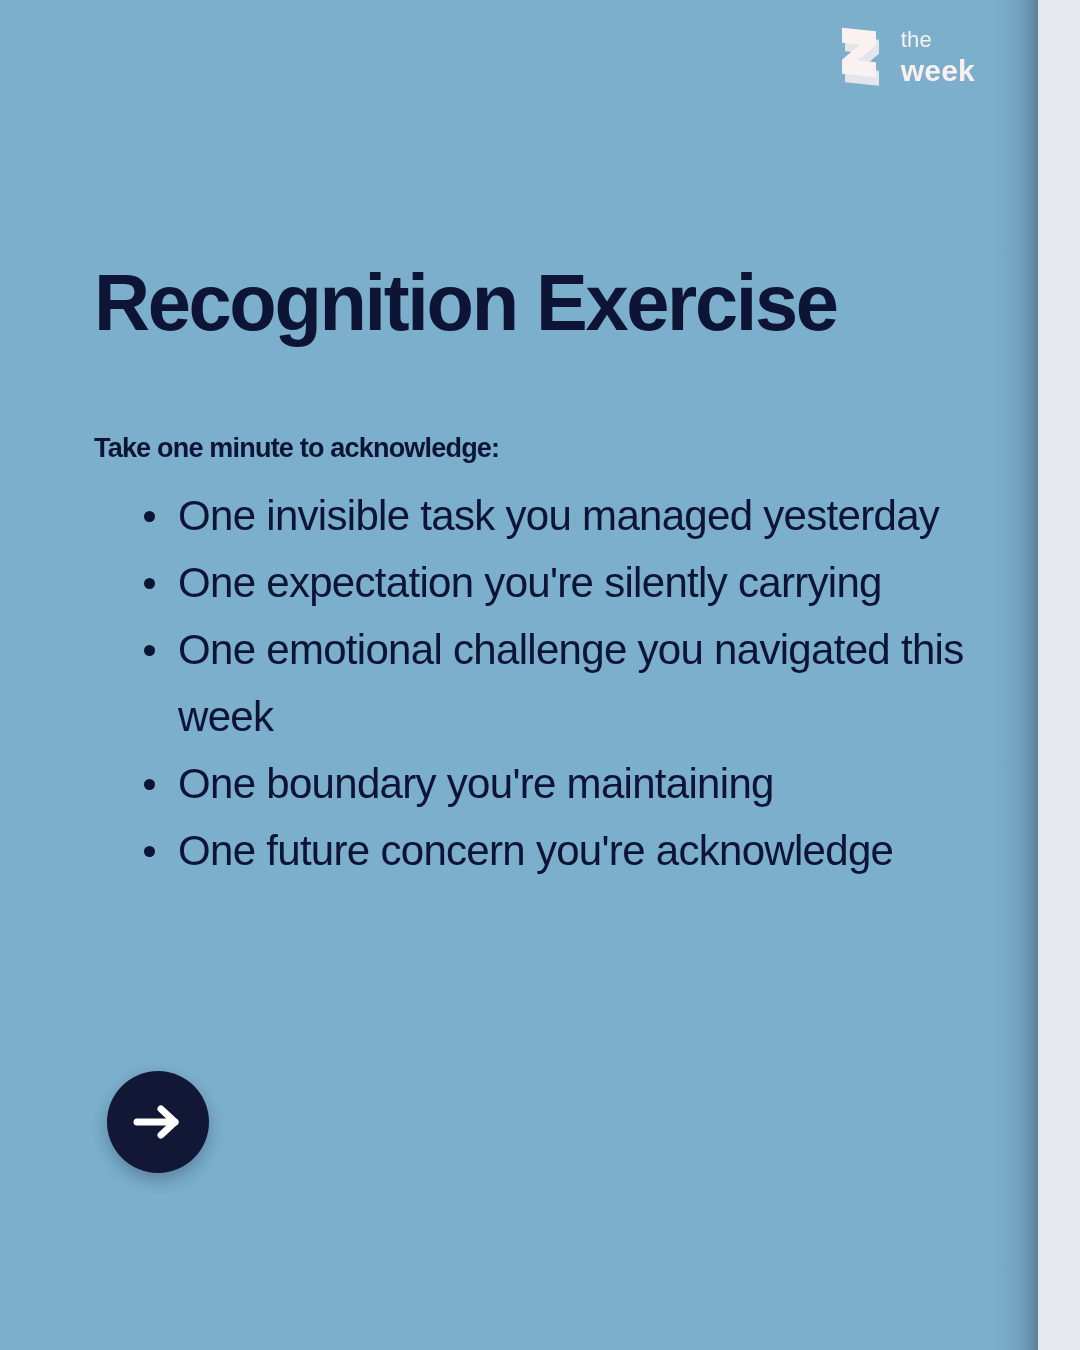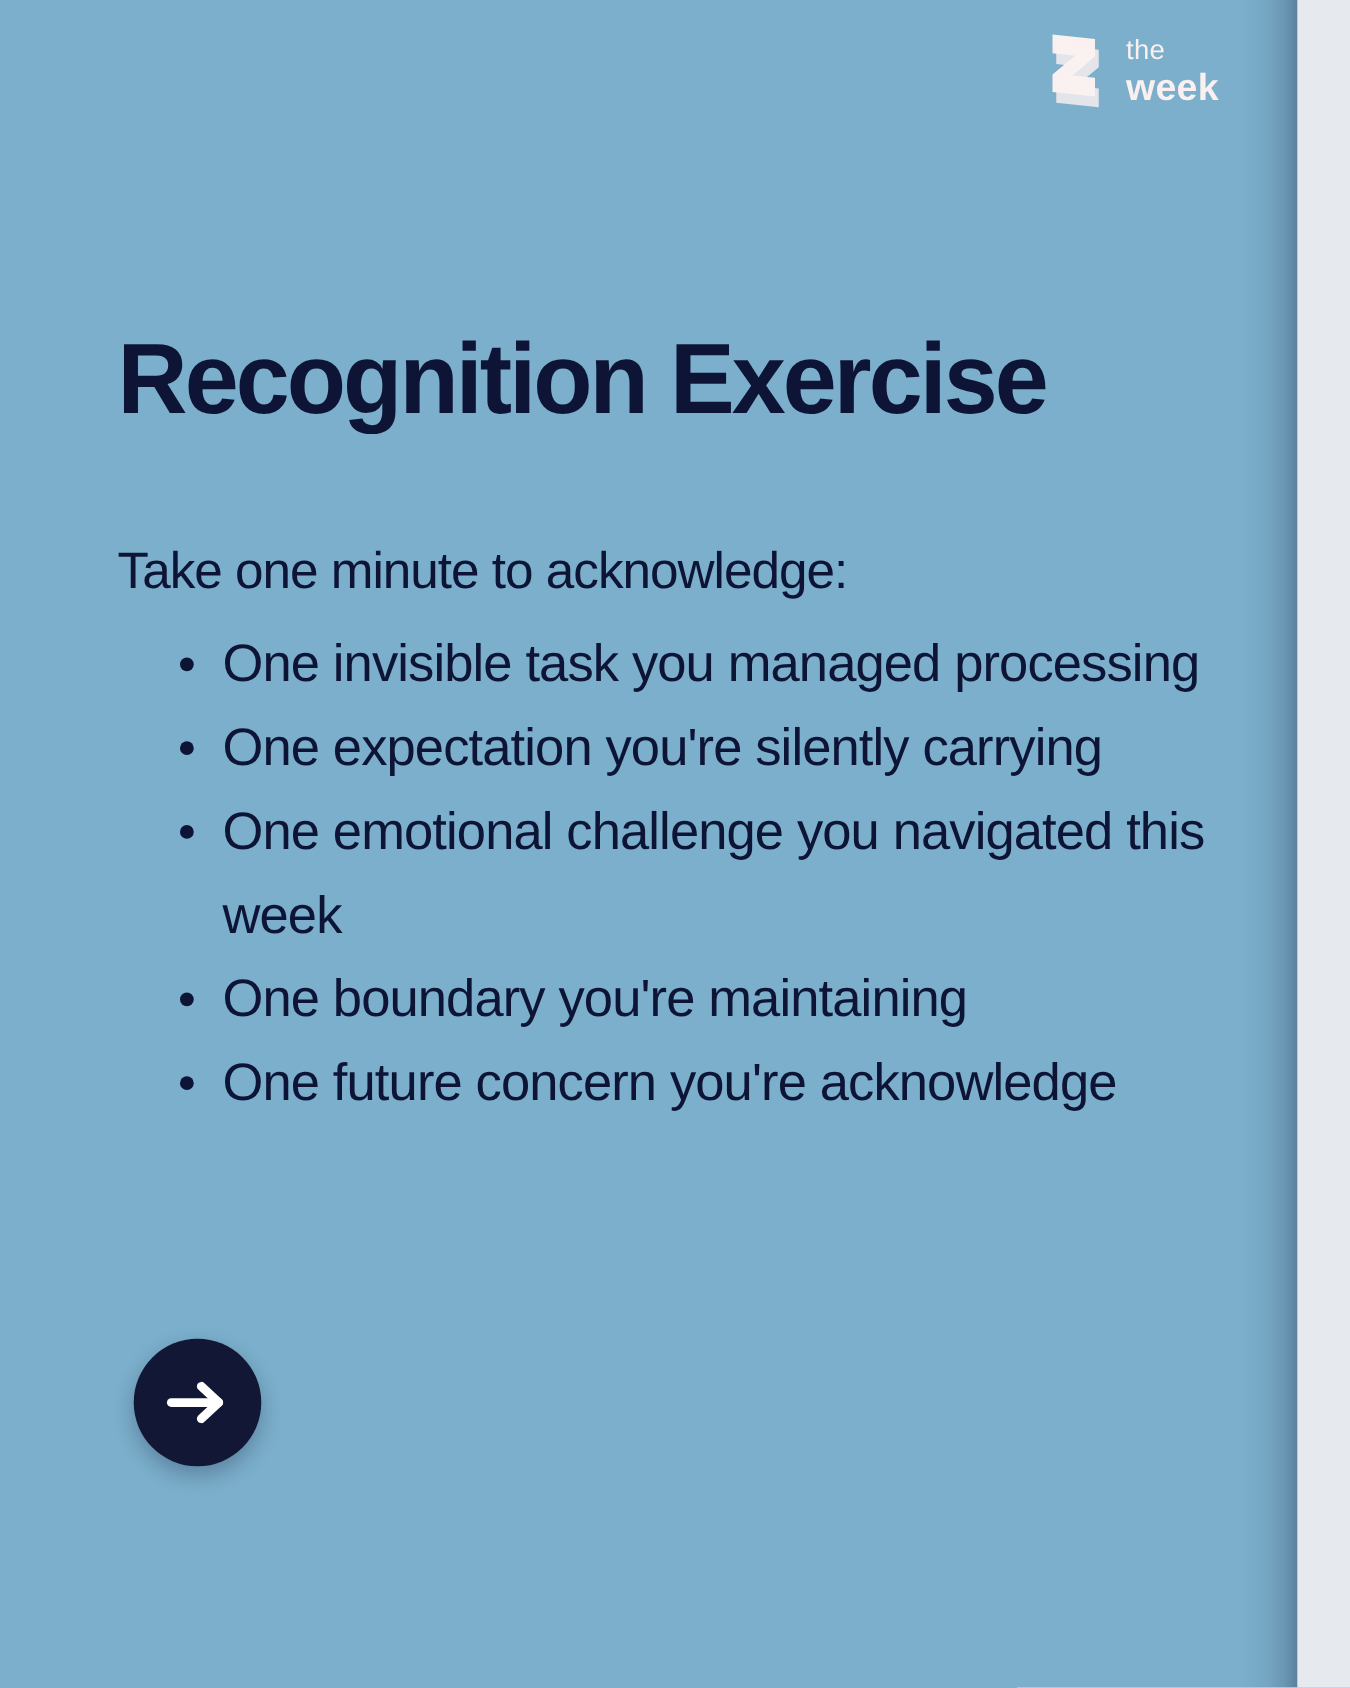--- a/index.html
+++ b/index.html
@@ -12,21 +12,21 @@
     height: 1350px;
     overflow: hidden;
     font-family: "Liberation Sans", sans-serif;
     -webkit-font-smoothing: antialiased;
   }
 
   #stage {
     position: relative;
     width: 1080px;
     height: 1350px;
-    background: #c4b5fd;
+    background: #a21caf;
     overflow: hidden;
   }
 
   
   #card {
     position: absolute;
     left: 0;
     top: 0;
     width: 1038px;
     height: 1350px;
@@ -102,23 +102,23 @@
     font-weight: 700;
     letter-spacing: -2.4px;
     color: #0D1435;
     transform: scaleX(0.97);
     transform-origin: left center;
     white-space: nowrap;
   }
 
   #subtitle {
     margin: 92px 0 0 0;
-    font-size: 41px;
+    font-size: 27px;
     line-height: 1.1;
-    font-weight: 400;
+    font-weight: 700;
     letter-spacing: -0.8px;
     color: #0D1435;
   }
 
   #bullets {
     list-style: none;
     margin: 18px 0 0 0;
     padding: 0;
   }
   #bullets li {
@@ -183,21 +183,21 @@
 
     <div id="content">
 
       <h1 id="title">Recognition Exercise</h1>
 
       <p id="subtitle">Take one minute to acknowledge:</p>
 
       <ul id="bullets">
         <li>
           <span class="bullet-dot"></span>
-          <span class="bullet-text">One invisible task you managed processing</span>
+          <span class="bullet-text">One invisible task you managed yesterday</span>
         </li>
         <li>
           <span class="bullet-dot"></span>
           <span class="bullet-text">One expectation you're silently carrying</span>
         </li>
         <li>
           <span class="bullet-dot"></span>
           <span class="bullet-text">One emotional challenge you navigated this week</span>
         </li>
         <li>

